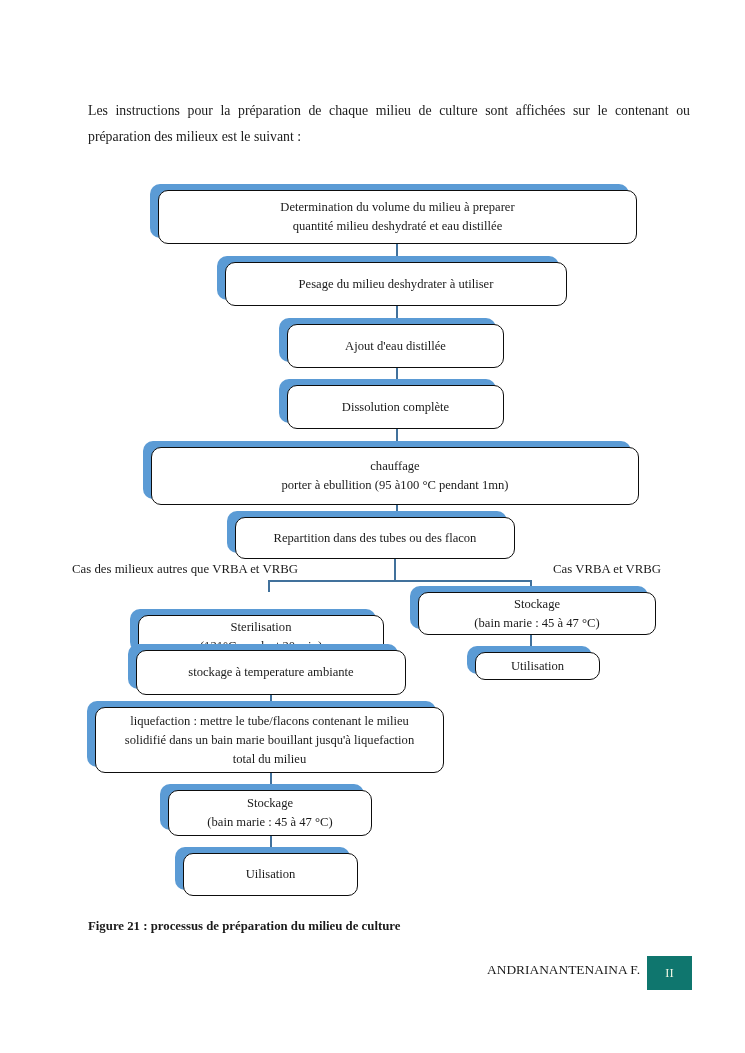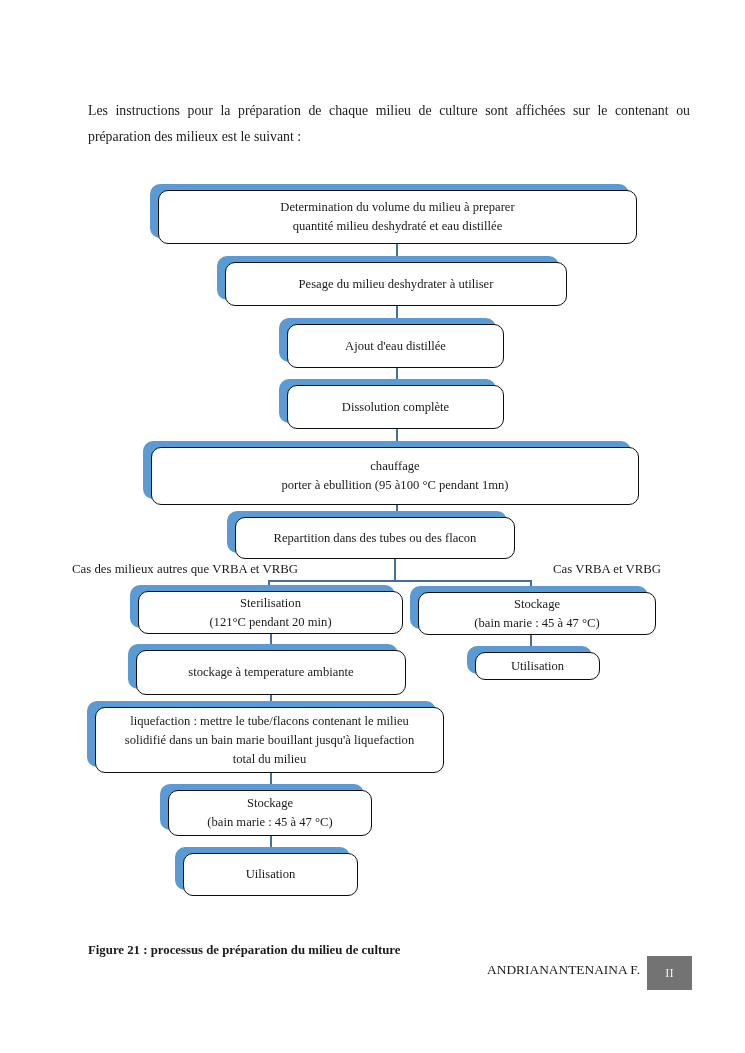--- a/index.html
+++ b/index.html
@@ -18,26 +18,26 @@
     text-align:center; font-size:12.6px; line-height:19px; box-sizing:border-box; padding:10px 6px;
   }
   .fbox span { display:block; }
 
   .conn { position:absolute; background:#41719C; }
   .conn.v { width:1.5px; }
   .conn.h { height:1.5px; }
 
   .branch-label { position:absolute; font-size:12.8px; white-space:nowrap; }
 
-  .caption { position:absolute; left:88px; top:919px; font-size:12.8px; font-weight:bold;margin-top:24px; }
+  .caption { position:absolute; left:88px; top:919px; font-size:12.8px; font-weight:bold; }
 
   .footer-author { position:absolute; right:105px; top:962px; font-size:13.4px; }
   .page-badge {
     position:absolute; left:647px; top:956px; width:45px; height:34px;
-    background:#737373; color:#EDF5E3; display:flex; align-items:center; justify-content:center;
+    background:#0f766e; color:#EDF5E3; display:flex; align-items:center; justify-content:center;
     font-size:12.5px;
   }
 </style>
 </head>
 <body>
 
 <div class="page">
 
   <p class="intro">
     <span class="jline">Les instructions pour la préparation de chaque milieu de culture sont affichées sur le contenant ou</span>
@@ -83,21 +83,21 @@
       <span>porter à ebullition (95 à100 °C pendant 1mn)</span>
     </div>
 
     <div class="fbox" style="left:235px;top:517px;width:280px;height:42px">
       <span>Repartition dans des tubes ou des flacon</span>
     </div>
 
     <div class="branch-label" style="left:72px;top:562px">Cas des milieux autres que VRBA et VRBG</div>
     <div class="branch-label" style="left:553px;top:562px">Cas VRBA et VRBG</div>
 
-    <div class="fbox" style="left:138px;top:591px;width:265px;height:43px">
+    <div class="fbox" style="left:138px;top:615px;width:246px;height:43px">
       <span>Sterilisation</span>
       <span>(121°C pendant 20 min)</span>
     </div>
 
     <div class="fbox" style="left:418px;top:592px;width:238px;height:43px">
       <span>Stockage</span>
       <span>(bain marie : 45 à 47 °C)</span>
     </div>
 
     <div class="fbox" style="left:136px;top:650px;width:270px;height:45px">

